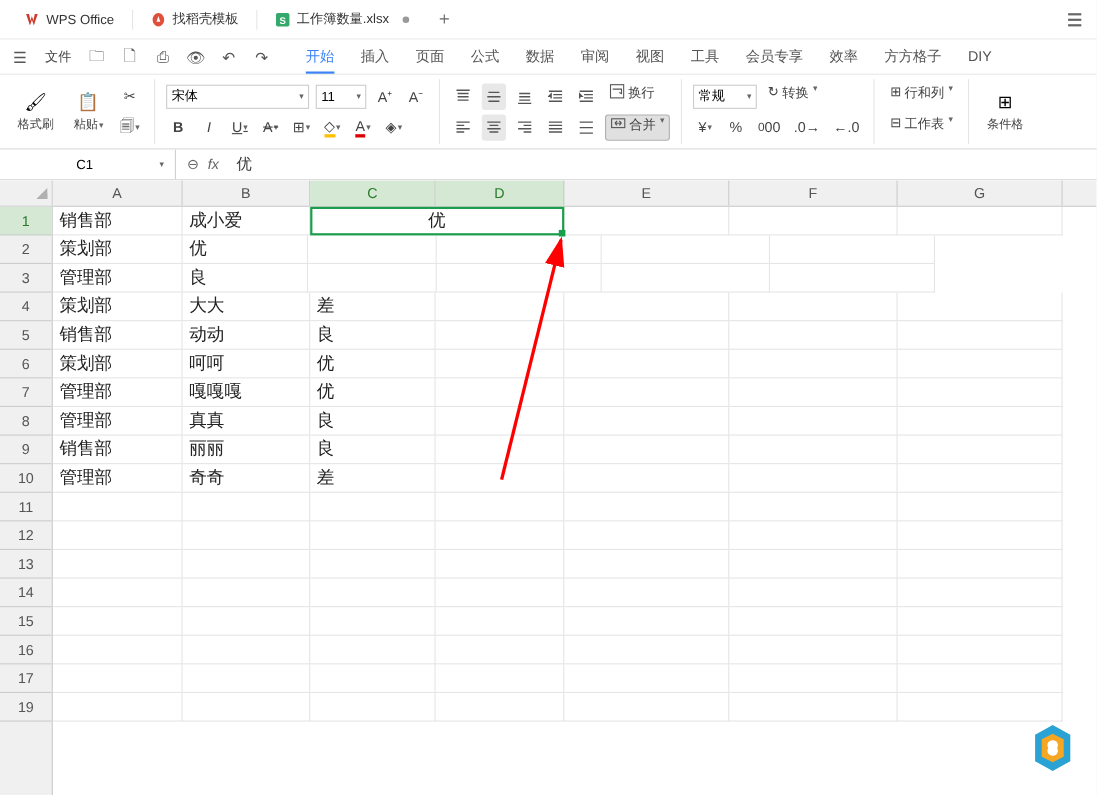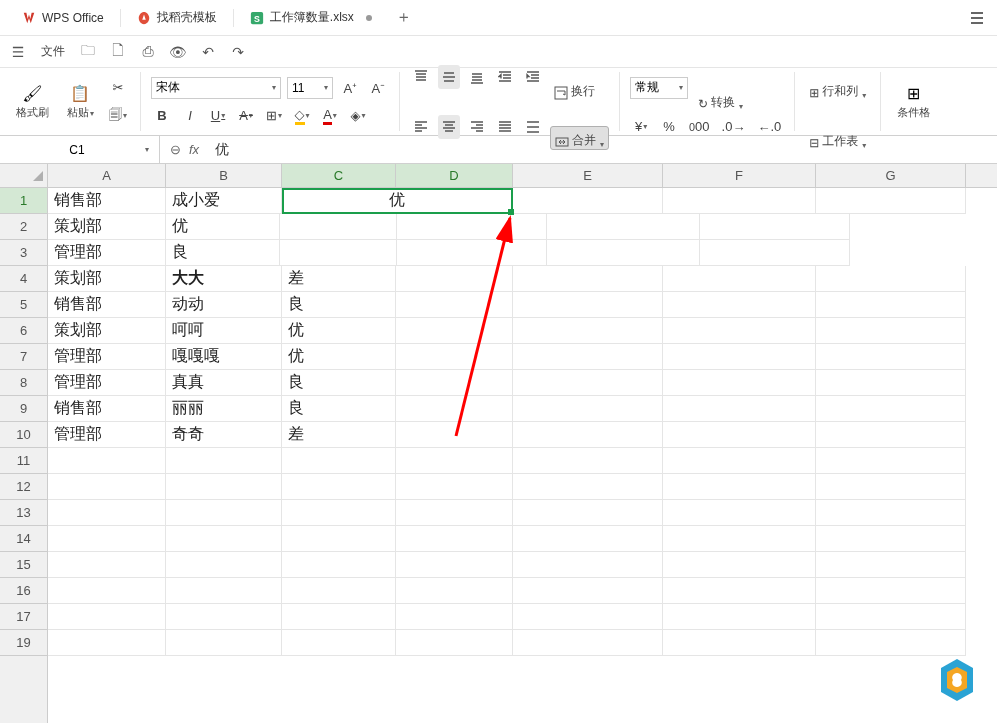--- a/index.html
+++ b/index.html
@@ -27,21 +27,21 @@
 .ribbon { height: 68px; background: #fff; display: flex; align-items: stretch; border-bottom: 1px solid #d0d0d0; padding: 4px 0; }
 .ribbon-group { display: flex; flex-direction: column; padding: 2px 10px; border-right: 1px solid #e5e5e5; justify-content: center; gap: 4px; }
 .ribbon-row { display: flex; align-items: center; gap: 6px; }
 .rbtn { min-width: 22px; height: 24px; display: flex; align-items: center; justify-content: center; font-size: 13px; color: #444; padding: 0 3px; border-radius: 3px; }
 .rbtn-lbl { font-size: 11px; text-align: center; color: #444; }
 .rbtn-big { display: flex; flex-direction: column; align-items: center; gap: 2px; padding: 4px 6px; }
 .rbtn-big .ic { width: 20px; height: 20px; display: flex; align-items: center; justify-content: center; font-size: 16px; }
 .dd { font-size: 8px; color: #666; margin-left: 1px; }
 .font-sel { border: 1px solid #ccc; height: 22px; width: 130px; font-size: 12px; padding: 0 4px; display: flex; align-items: center; justify-content: space-between; background: #fff; }
 .size-sel { border: 1px solid #ccc; height: 22px; width: 46px; font-size: 12px; padding: 0 4px; display: flex; align-items: center; justify-content: space-between; background: #fff; }
-.rbtn-wide { display: flex; align-items: flex-end; gap: 3px; font-size: 12px; color: #444; padding: 0 4px; height: 24px; margin-top: 22px; }
+.rbtn-wide { display: flex; align-items: flex-start; gap: 3px; font-size: 12px; color: #444; padding: 0 4px; height: 24px; }
 .fmt-sel { border: 1px solid #ccc; height: 22px; width: 58px; font-size: 12px; padding: 0 4px; display: flex; align-items: center; justify-content: space-between; background: #fff; }
 
 
 .formulabar { height: 28px; background: #fff; display: flex; align-items: center; border-bottom: 1px solid #d0d0d0; }
 .namebox { width: 160px; border-right: 1px solid #d0d0d0; height: 100%; display: flex; align-items: center; justify-content: space-between; padding: 0 10px; font-size: 12px; }
 .fx-icons { display: flex; align-items: center; gap: 8px; padding: 0 10px; color: #666; font-size: 13px; }
 .fx-input { flex: 1; padding: 0 6px; font-size: 14px; color: #333; }
 
 
 .grid-wrap { position: absolute; top: 164px; left: 0; right: 0; bottom: 0; background: #fff; overflow: hidden; }
@@ -116,20 +116,34 @@
   <div class="quick-icon">☰</div>
   <div class="rbtn" style="font-size:12px;">
       <span>文件</span>
     </div>
   <div class="quick-icon">🗀</div>
   <div class="quick-icon">🗋</div>
   <div class="quick-icon">⎙</div>
   <div class="quick-icon">👁</div>
   <div class="quick-icon">↶</div>
   <div class="quick-icon">↷</div>
+  <div class="menu-tabs">
+    <div class="menu-tab active">开始</div>
+    <div class="menu-tab">插入</div>
+    <div class="menu-tab">页面</div>
+    <div class="menu-tab">公式</div>
+    <div class="menu-tab">数据</div>
+    <div class="menu-tab">审阅</div>
+    <div class="menu-tab">视图</div>
+    <div class="menu-tab">工具</div>
+    <div class="menu-tab">会员专享</div>
+    <div class="menu-tab">效率</div>
+    <div class="menu-tab">方方格子</div>
+    <div class="menu-tab">DIY</div>
+  </div>
 </div>
 
 <div class="ribbon">
   <div class="ribbon-group">
     <div class="ribbon-row">
       <div class="rbtn-big">
         <span class="ic">🖌</span>
         <span class="rbtn-lbl">格式刷</span>
       </div>
       <div class="rbtn-big">
@@ -356,21 +370,21 @@
       <div class="cellrow">
         <div class="cell colA" style="width: 118px;">管理部</div>
         <div class="cell colC" style="width: 114px;">良</div>
         <div class="cell colD" style="width: 117px;"></div>
         <div class="cell colE" style="width: 150px;"></div>
         <div class="cell colF" style="width: 153px;"></div>
         <div class="cell colG" style="width: 150px;"></div>
       </div>
       <div class="cellrow">
         <div class="cell colA" style="width: 118px;">策划部</div>
-        <div class="cell colB" style="width: 116px; font-weight: bold;">大大</div>
+        <div class="cell colB" style="width: 116px;">大大</div>
         <div class="cell colC" style="width: 114px;">差</div>
         <div class="cell colD" style="width: 117px;"></div>
         <div class="cell colE" style="width: 150px;"></div>
         <div class="cell colF" style="width: 153px;"></div>
         <div class="cell colG" style="width: 150px;"></div>
       </div>
       <div class="cellrow">
         <div class="cell colA" style="width: 118px;">销售部</div>
         <div class="cell colB" style="width: 116px;">动动</div>
         <div class="cell colC" style="width: 114px;">良</div>

